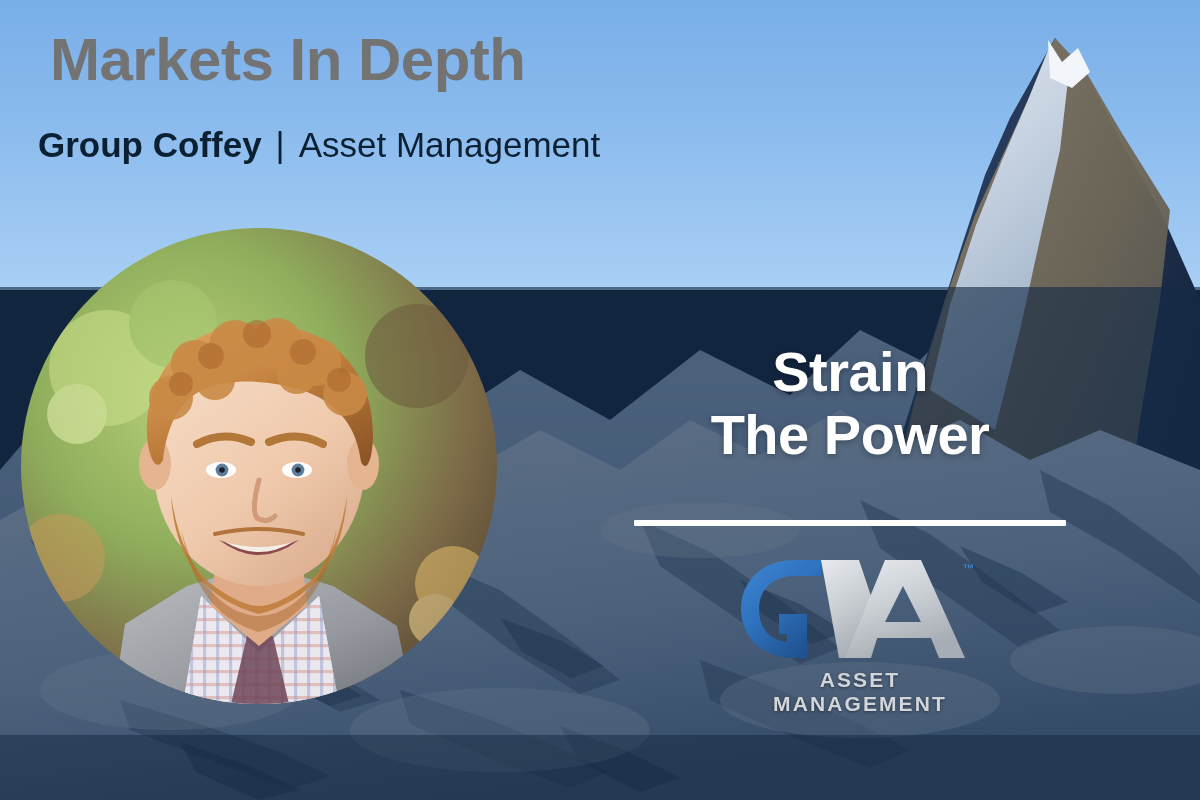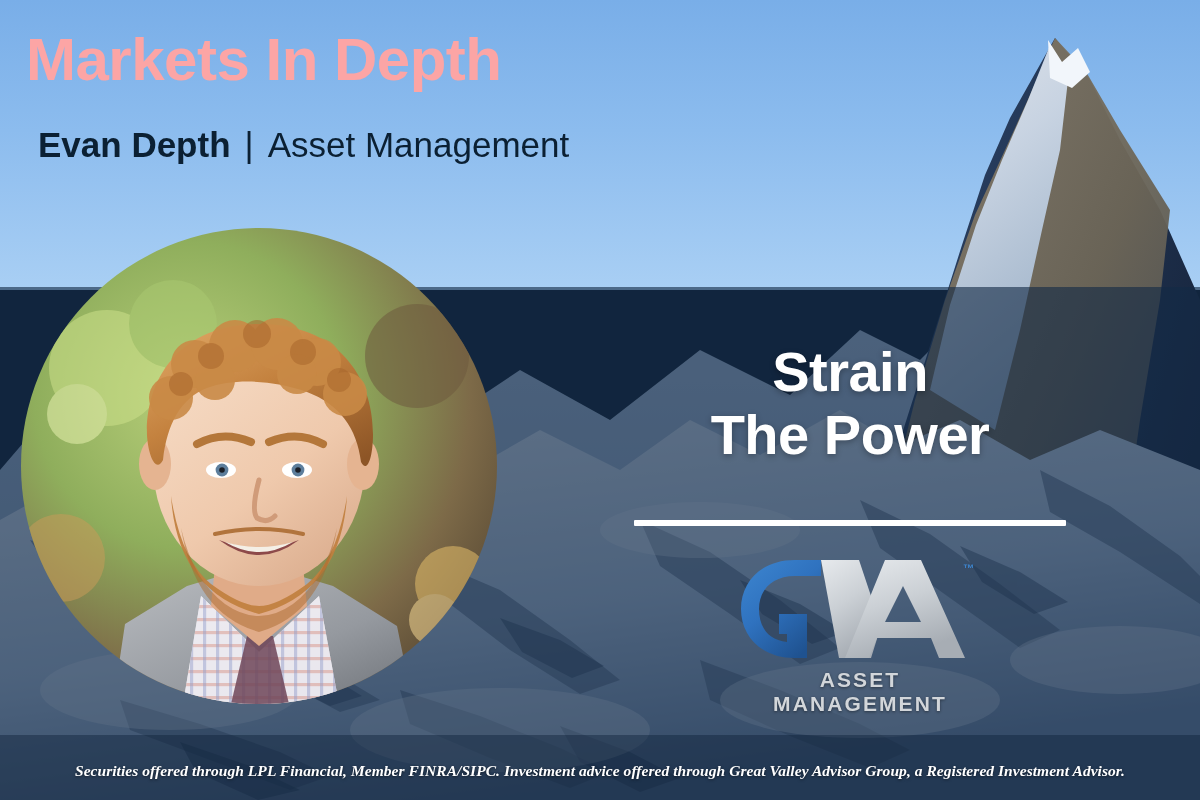--- a/index.html
+++ b/index.html
@@ -39,25 +39,25 @@
   }
   .overlay-bottom-strip {
     position: absolute;
     left: 0; top: 735px; width: 1200px; height: 65px;
     background: rgba(12, 30, 54, 0.42);
   }
 
   
   .hdr-title {
     position: absolute;
-    left: 26px; top: 28px;
+    left: 50px; top: 28px;
     font-size: 60px;
     font-weight: 700;
     letter-spacing: -0.5px;
-    color: #fca5a5;
+    color: #737373;
     line-height: 1.05;
     white-space: nowrap;
   }
   .hdr-sub {
     position: absolute;
     left: 38px; top: 126px;
     font-size: 35px;
     color: #0b2033;
     line-height: 1.1;
     white-space: nowrap;
@@ -208,21 +208,21 @@
         <ellipse cx="700" cy="530" rx="100" ry="28"></ellipse>
       </g>
     </svg>
   </div>
 
   <div class="overlay-lower"></div>
   <div class="overlay-bottom-strip"></div>
 
   <div class="hdr-title">Markets In Depth</div>
   <div class="hdr-sub">
-    <span class="name">Evan Depth</span>
+    <span class="name">Group Coffey</span>
     <span class="pipe">|</span>
     <span class="dept">Asset Management</span>
   </div>
 
   <div class="portrait">
     <svg width="476" height="476" viewBox="0 0 476 476" xmlns="http://www.w3.org/2000/svg">
       <defs>
         <radialGradient id="bgBlur" cx="0.35" cy="0.35" r="0.85">
           <stop offset="0%" stop-color="#b8cf7a"></stop>
           <stop offset="38%" stop-color="#8fae5c"></stop>
@@ -344,15 +344,14 @@
       <path d="M60 4 C26 4 6 26 6 53 C6 80 26 102 60 102 L72 102 L72 58 L44 58 L44 78 L52 78 L52 86 C33 84 24 71 24 53 C24 34 37 20 60 20 L86 20 L86 4 Z" fill="url(#gBlue)"></path>
 
       <path d="M86 4 L124 4 L146 70 L136 102 L104 102 Z" fill="url(#silver)"></path>
 
       <path d="M150 4 L186 4 L230 102 L204 102 L196 82 L142 82 L134 102 L110 102 Z M168 30 L150 66 L186 66 Z" fill="url(#silver)"></path>
       <text x="228" y="16" font-family="Liberation Sans, sans-serif" font-size="11" font-weight="700" fill="#3d86d0">™</text>
     </svg>
     <div class="logo-tag">ASSET MANAGEMENT</div>
   </div>
 
-  <div class="disclaimer">Securities offered through LPL Financial, Member FINRA/SIPC. Investment advice offered through Great Valley Advisor Group, a Registered Investment Advisor.</div>
 
 </div>
 
 </body></html>

